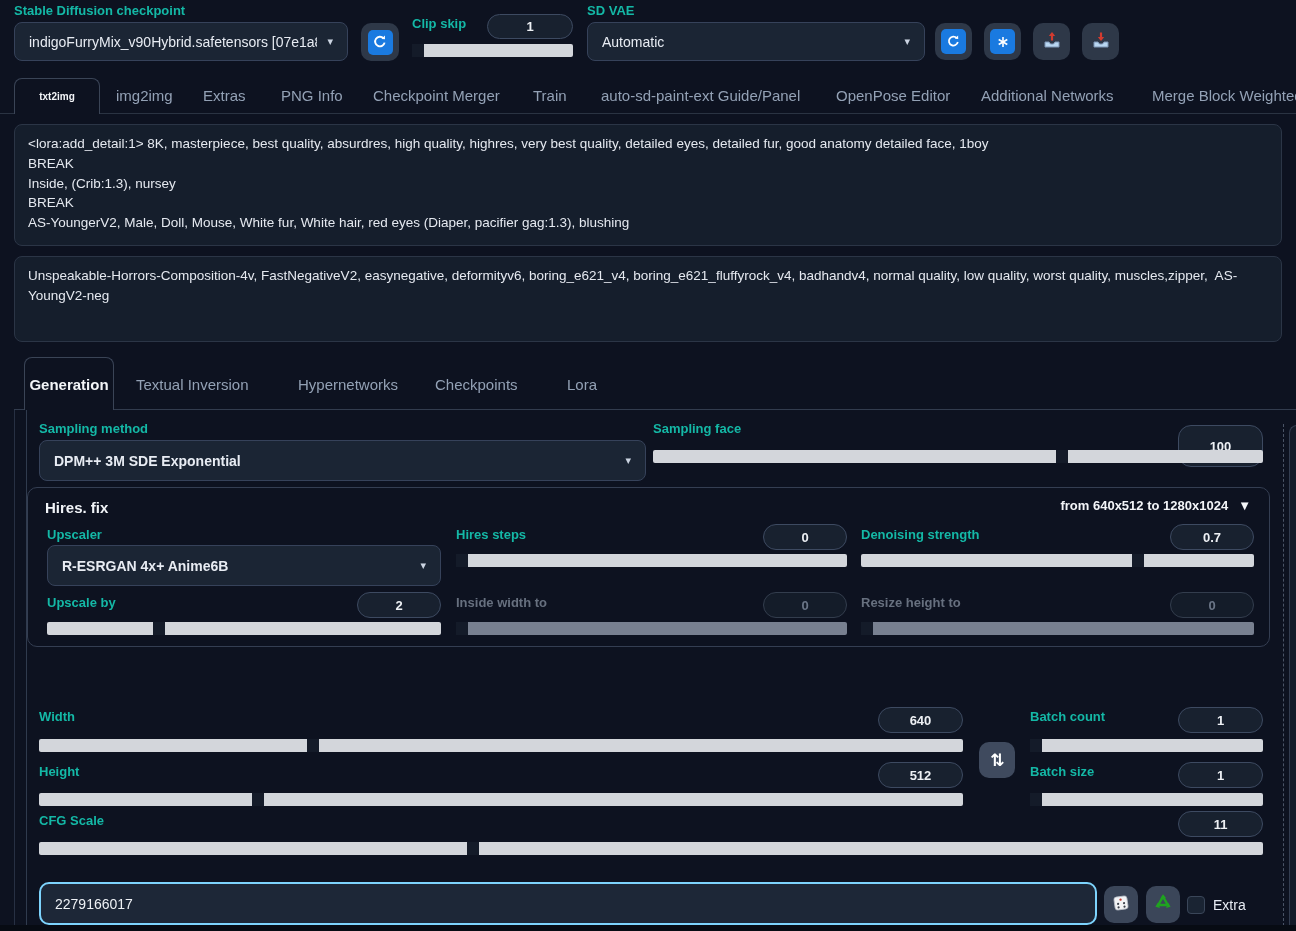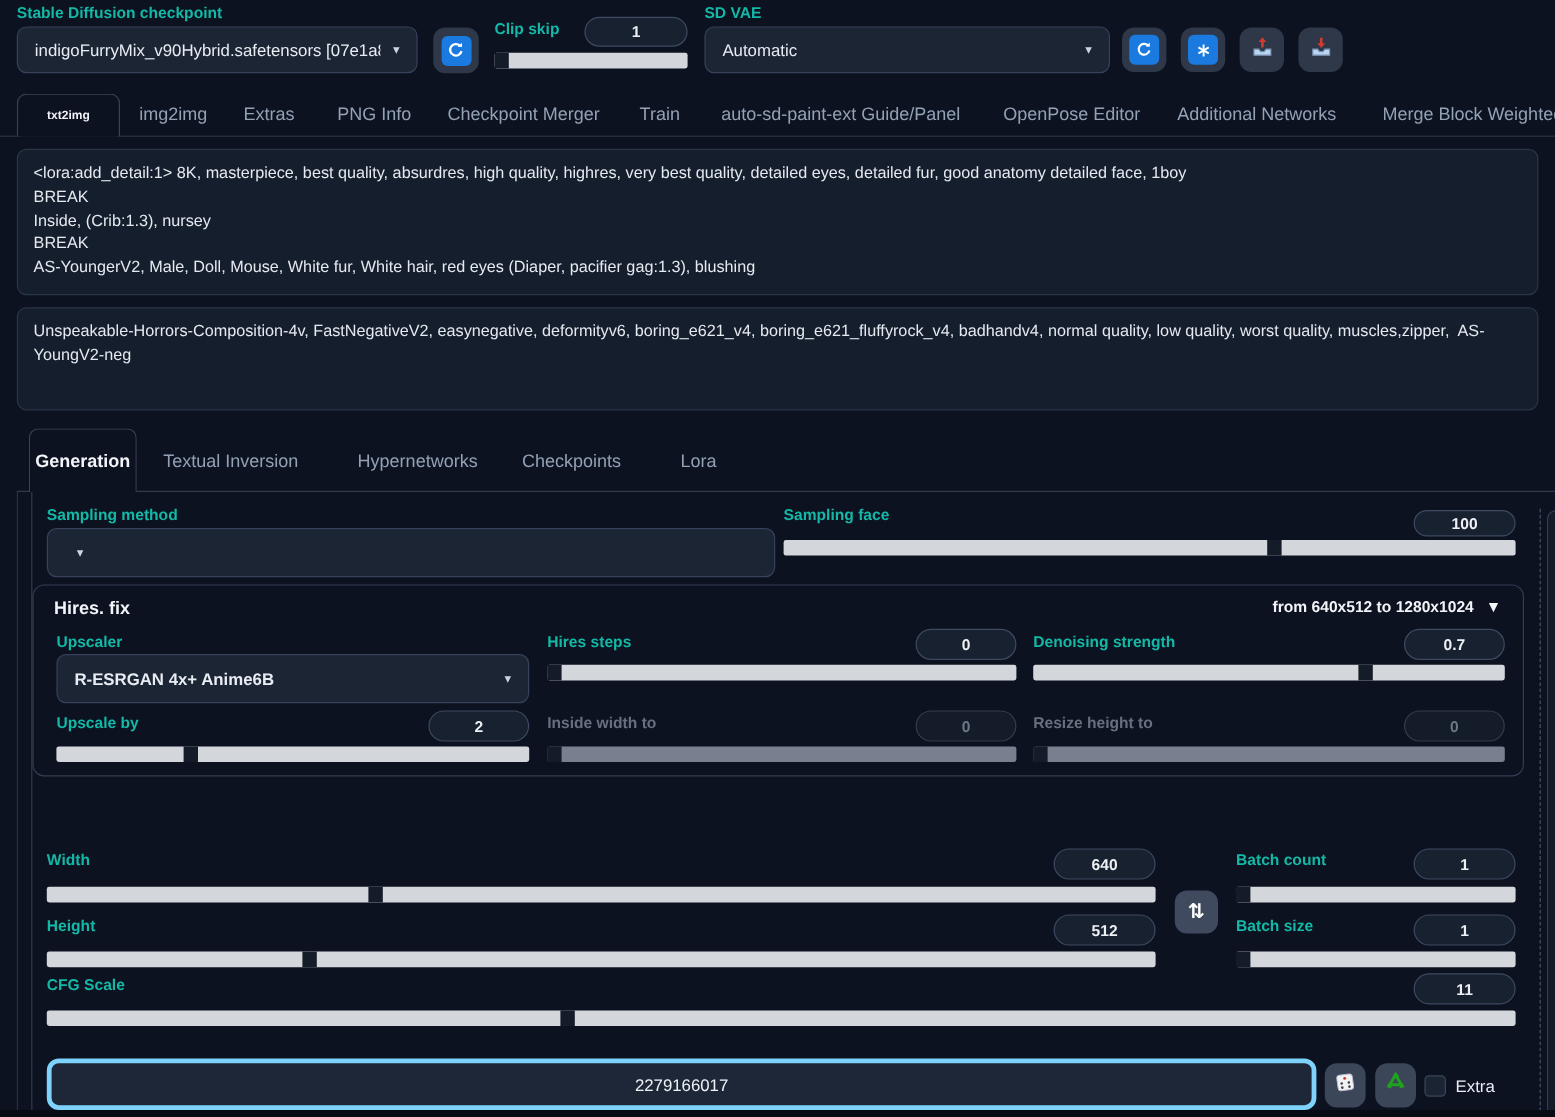--- a/index.html
+++ b/index.html
@@ -40,22 +40,22 @@
     display:flex;align-items:center;justify-content:center;
   }
   .bluetile{width:25px;height:25px;border-radius:5px;background:#1a7ae0;display:flex;align-items:center;justify-content:center;}
   .seedbtn{background:#3b4659;border-radius:10px;display:flex;align-items:center;justify-content:center;}
   textarea.prompt{
     box-sizing:border-box;background:#151e2c;border:1px solid #2b3546;border-radius:8px;
     color:#e5e9f0;font-family:"Liberation Sans",sans-serif;font-size:13.5px;line-height:19.8px;
     padding:9px 13px;resize:none;outline:none;white-space:pre-wrap;overflow:hidden;
   }
   input.seed{
-    box-sizing:border-box;background:#1d2737;border:4px solid #7dd3fc;border-radius:10px;
-    color:#eef1f5;font-family:"Liberation Sans",sans-serif;font-size:14px;padding:0 14px;outline:none;text-align:center;
+    box-sizing:border-box;background:#1d2737;border:2px solid #7dd3fc;border-radius:10px;
+    color:#eef1f5;font-family:"Liberation Sans",sans-serif;font-size:14px;padding:0 14px;outline:none;
   }
   .checkbox{box-sizing:border-box;background:#1a2433;border:1px solid #3a4659;border-radius:4px;}
   .vline{width:1px;background:#273043;}
   .arrow{color:#f4f6f9;}
 </style>
 </head>
 <body>
 
 <div id="app">
 
@@ -143,24 +143,25 @@
   <div class="abs vline" style="left:14px;top:410px;height:521px;"></div>
   <div class="abs vline" style="left:26px;top:410px;height:521px;background:#303b4e;"></div>
   <div class="abs tab-active" style="left:24px;top:357px;width:90px;height:53px;font-size:15px;">Generation</div>
   <div class="abs tab" style="left:136px;top:376px;">Textual Inversion</div>
   <div class="abs tab" style="left:298px;top:376px;">Hypernetworks</div>
   <div class="abs tab" style="left:435px;top:376px;">Checkpoints</div>
   <div class="abs tab" style="left:553px;top:376px;margin-left:14px;">Lora</div>
 
   <div class="abs lbl" style="left:39px;top:421px;">Sampling method</div>
   <div class="abs dd" style="left:39px;top:440px;width:607px;height:41px;">
+    <span class="val" style="font-weight:600;">DPM++ 3M SDE Exponential</span>
     <span class="caret">▾</span>
   </div>
   <div class="abs lbl" style="left:653px;top:421px;">Sampling face</div>
-  <input class="abs num" style="left: 1178px; top: 425px; width: 85px; height: 22px;" readonly="" value="100">
+  <input class="abs num" style="left: 1178px; top: 425px; width: 85px; height: 42px;" readonly="" value="100">
   <div class="abs slider" style="left:653px;top:450px;width:610px;height:13px;">
     <div class="thumb" style="left:66%;"></div>
   </div>
 
   <div class="abs panel" style="left:27px;top:487px;width:1243px;height:160px;">
     <div class="abs title" style="left:17px;top:11px;">Hires. fix</div>
     <div class="abs" style="right:18px;top:10px;display:flex;align-items:center;gap:10px;">
       <span style="font-size:13px;font-weight:700;color:#f3f5f8;">from 640x512  to 1280x1024</span>
       <span class="arrow" style="font-size:13px;">▼</span>
     </div>

